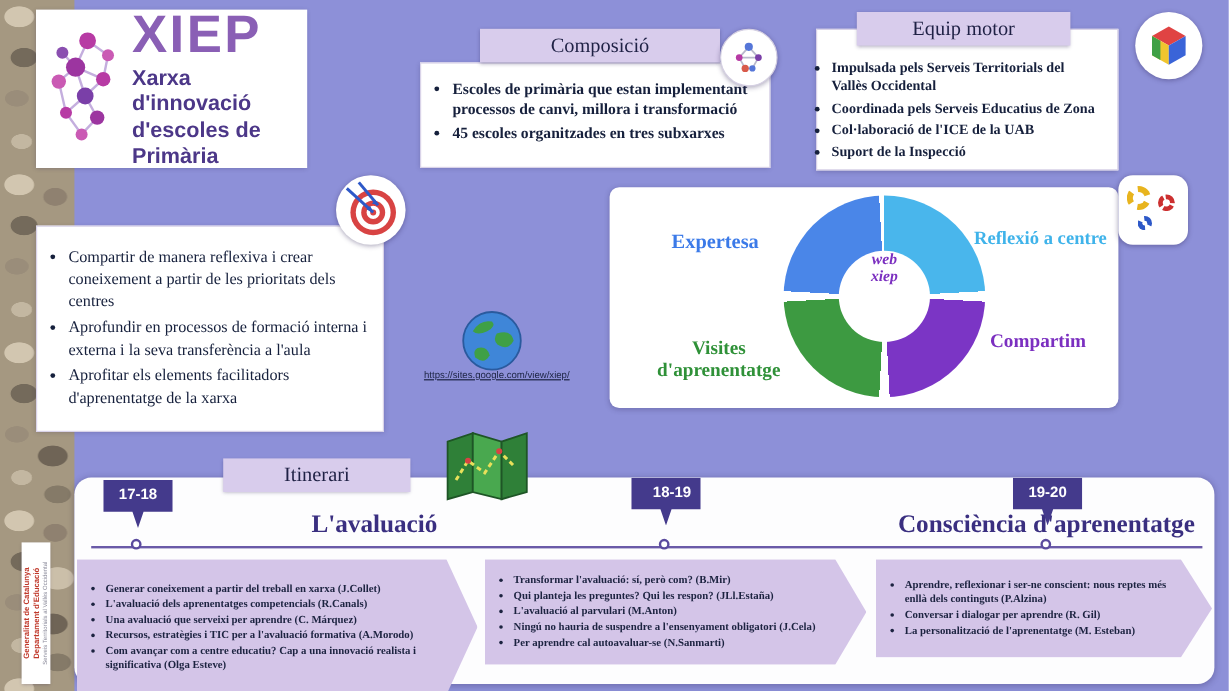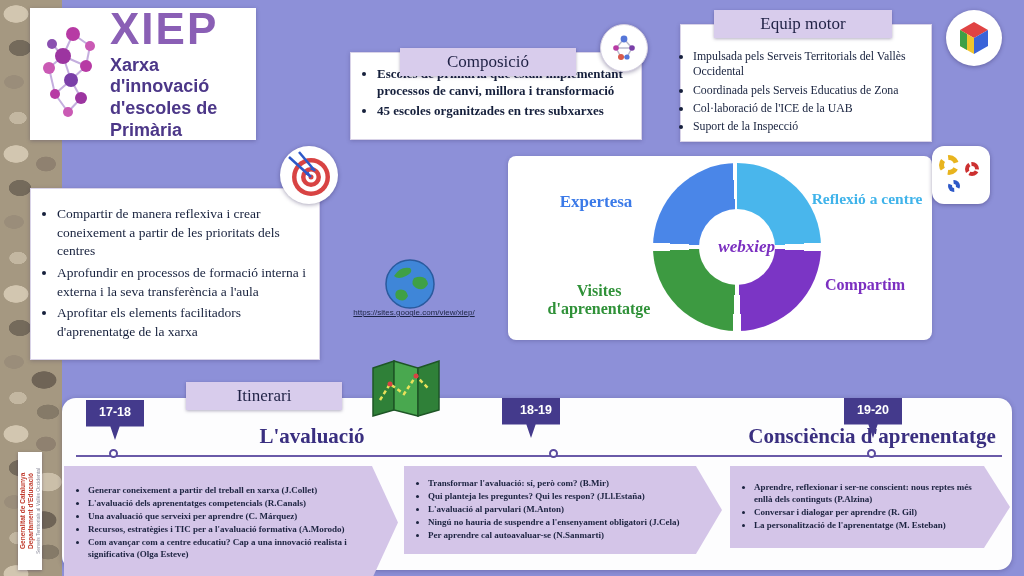--- a/index.html
+++ b/index.html
@@ -30,61 +30,61 @@
   .card li{margin-bottom:3px;}
 
   
   .logo-card{position:absolute;left:30px;top:8px;width:226px;height:132px;background:#fff;
     z-index:3;display:flex;align-items:center;box-shadow:0 1px 4px rgba(40,30,80,.3);padding:4px 6px;}
   .logo-text{flex:1;text-align:left;font-family:"Liberation Sans",sans-serif;}
   .logo-title{font-size:44px;font-weight:bold;color:#8a5fb5;letter-spacing:2px;line-height:1;}
   .logo-sub{margin-top:4px;font-size:18px;color:#4c3788;font-weight:bold;line-height:1.2;}
 
   
-  #hdr-composicio{left:400px;top:48px;width:176px;height:28px;}
+  #hdr-composicio{left:400px;top:24px;width:200px;height:28px;}
   #card-composicio{left:350px;top:52px;width:292px;height:88px;padding-top:12px;}
   #card-composicio ul{font-size:13px;font-weight:bold;line-height:1.32;}
 
   
   #hdr-equip{left:714px;top:10px;width:178px;height:28px;}
   #card-equip{left:680px;top:24px;width:252px;height:118px;padding-top:24px;}
-  #card-equip ul{font-size:11.8px;font-weight:normal;line-height:1.3;padding-left:12px;}
+  #card-equip ul{font-size:11.8px;font-weight:bold;line-height:1.3;padding-left:12px;}
 
   
   #hdr-objectius{left:76px;top:166px;width:164px;height:28px;}
   #card-objectius{left:30px;top:188px;width:290px;height:172px;padding-top:16px;}
   #card-objectius ul{font-size:13.5px;line-height:1.38;}
 
   
   #hdr-funcionament{left:366px;top:216px;width:154px;height:30px;}
   .site-link{position:absolute;left:322px;top:308px;width:184px;text-align:center;z-index:2;
     font-family:"Liberation Sans",sans-serif;font-size:8px;color:#1c2444;text-decoration:underline;}
 
   
   #card-web{left:508px;top:156px;width:424px;height:184px;border:none;border-radius:8px;}
   .donut{position:absolute;left:145px;top:7px;width:168px;height:168px;border-radius:50%;
     background:conic-gradient(#49b6ec 0deg 87deg,#fff 87deg 93deg,#7b35c5 93deg 177deg,#fff 177deg 183deg,#3d9a41 183deg 267deg,#fff 267deg 273deg,#4a86e8 273deg 357deg,#fff 357deg 360deg);}
   .donut-hole{position:absolute;left:46px;top:46px;width:76px;height:76px;border-radius:50%;background:#fff;
-    display:flex;flex-direction:row;align-items:center;justify-content:flex-end;
-    color:#7b2fc0;font-style:italic;font-weight:bold;font-size:17px;line-height:1.05;}
+    display:flex;flex-direction:column;align-items:center;justify-content:flex-start;
+    color:#7b2fc0;font-style:italic;font-weight:bold;font-size:13px;line-height:1.05;}
   .seg-label{position:absolute;font-weight:bold;text-align:center;z-index:2;}
   #lbl-expertesa{left:28px;top:36px;width:120px;font-size:17px;color:#3b7ae8;}
   #lbl-reflexio{left:296px;top:34px;width:126px;font-size:15.5px;color:#3fb3ea;white-space:nowrap;}
   #lbl-visites{left:16px;top:126px;width:150px;font-size:16px;color:#2f9138;line-height:1.15;}
   #lbl-compartim{left:302px;top:120px;width:110px;font-size:16px;color:#7b2fc0;}
 
   
   #hdr-itinerari{left:186px;top:382px;width:156px;height:28px;}
   .panel{position:absolute;left:62px;top:398px;width:950px;height:172px;background:#fdfdfe;
     border-radius:14px;z-index:1;box-shadow:0 1px 5px rgba(40,30,80,.3);}
   .tl-line{position:absolute;left:14px;top:57px;width:926px;height:2px;background:#6a5aa8;}
   .flag{position:absolute;width:58px;height:40px;background:#443a8c;color:#fff;z-index:3;
     font-family:"Liberation Sans",sans-serif;font-weight:bold;font-size:12.5px;text-align:center;padding-top:5px;
     clip-path:polygon(0 0,100% 0,100% 66%,58% 66%,50% 100%,42% 66%,0 66%);}
-  #flag-1{left:24px;top:2px;} #flag-2{left:440px;top:0px;padding-left:10px;} #flag-3{left:782px;top:0px;}
+  #flag-1{left:24px;top:2px;} #flag-2{left:464px;top:0px;padding-left:10px;} #flag-3{left:782px;top:0px;}
   .tl-dot{position:absolute;width:9px;height:9px;border-radius:50%;background:#fff;border:2px solid #5a4a9e;top:51px;}
   #dot-1{left:47px;} #dot-2{left:487px;} #dot-3{left:805px;}
   .tl-title{position:absolute;top:26px;color:#3a2f80;font-weight:bold;font-size:21px;text-align:center;}
   #title-1{left:120px;width:260px;} #title-2{left:650px;width:320px;}
   .arrow{position:absolute;top:68px;background:#d4c5e8;display:flex;align-items:center;
     clip-path:polygon(0 0,calc(100% - 26px) 0,100% 50%,calc(100% - 26px) 100%,0 100%);}
   .arrow ul{list-style:disc;margin-left:24px;padding:5px 36px 5px 0;font-weight:bold;font-size:9px;
     color:#1c2340;line-height:1.28;}
   .arrow li{margin:1.5px 0;}
   #arrow-1{left:2px;width:334px;height:113px;}

